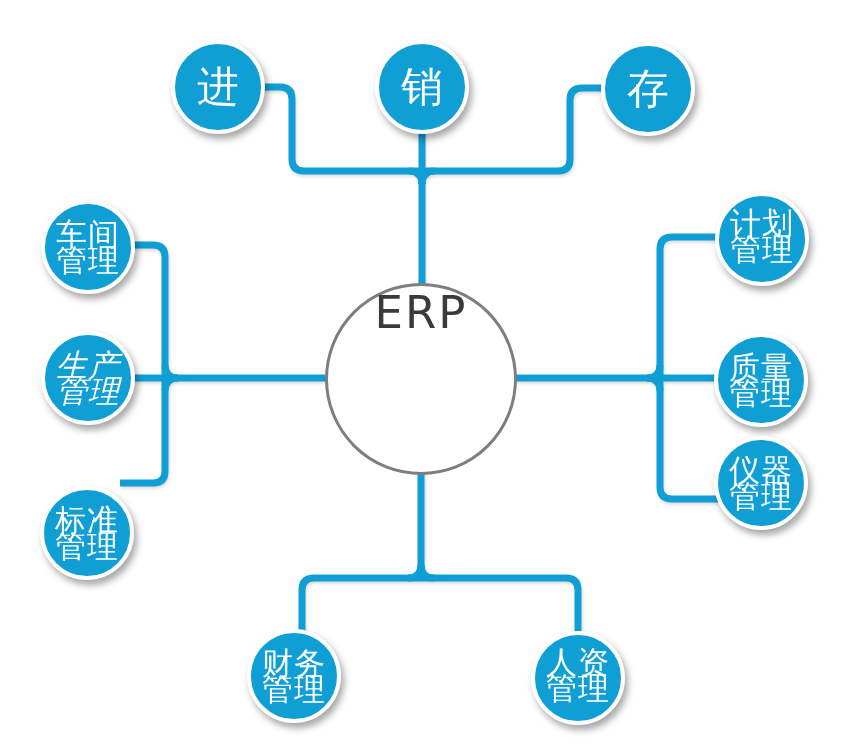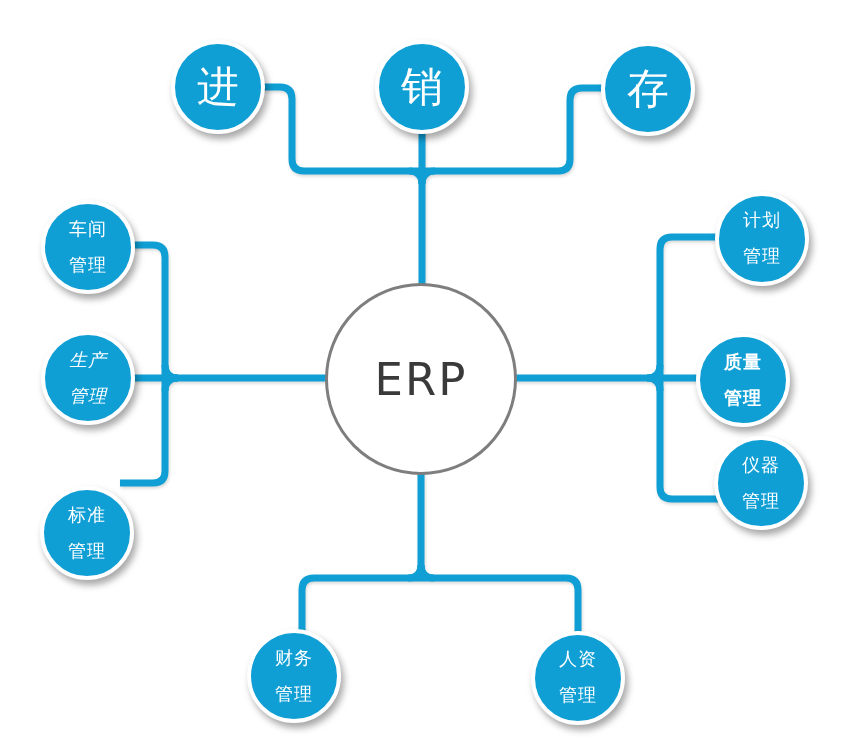--- a/index.html
+++ b/index.html
@@ -35,53 +35,53 @@
     border: 4px solid #ffffff;
     box-shadow: 3px 5px 7px rgba(0,0,0,0.35);
     display: flex;
     align-items: center;
     justify-content: center;
     color: var(--node-text, #ffffff);
     text-align: center;
   }
   .node .lbl {
     white-space: pre-line;
-    font-size: 18px;
-    line-height: 36px;
+    font-size: 31px;
+    line-height: 26px;
     letter-spacing: 1px;
   }
   .node.big-char .lbl {
     font-size: 42px;
     line-height: 1;
     letter-spacing: 0;
   }
   .center-node {
     position: absolute;
     left: 325px; top: 283px;
     width: 192px; height: 192px;
     box-sizing: border-box;
     border-radius: 50%;
     background: #ffffff;
     border: 3px solid var(--center-border, #7e7e7e);
     display: flex;
-    align-items: center;
+    align-items: flex-start;
     justify-content: center;
     font-size: 45px;
     letter-spacing: 2px;
     color: var(--center-text, #3a3a3a);
   }
   
   .p-jin       { left: 171px; top: 40px;  }
   .p-xiao      { left: 375px; top: 40px;  }
   .p-cun       { left: 601px; top: 42px;  }
   .p-chejian   { left: 41px;  top: 200px; }
   .p-shengchan { left: 41px;  top: 331px; font-style: italic; }
   .p-biaozhun  { left: 40px;  top: 486px; }
   .p-jihua     { left: 715px; top: 192px; font-family: Liberation Mono, monospace; }
-  .p-zhiliang  { left: 696px; top: 333px; font-weight: bold; }
+  .p-zhiliang  { left: 714px; top: 333px; }
   .p-yiqi      { left: 714px; top: 436px; }
   .p-caiwu     { left: 247px; top: 629px; align-items: center; }
   .p-renzi     { left: 531px; top: 631px; font-family: Liberation Mono, monospace; }
 </style>
 </head>
 <body>
 
 <div class="stage">
 
   <svg class="connectors" viewBox="0 0 856 747" xmlns="http://www.w3.org/2000/svg">

